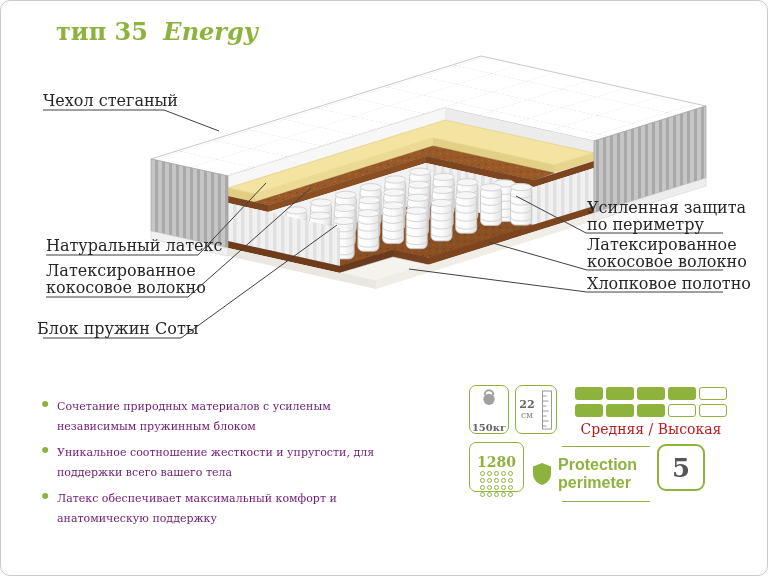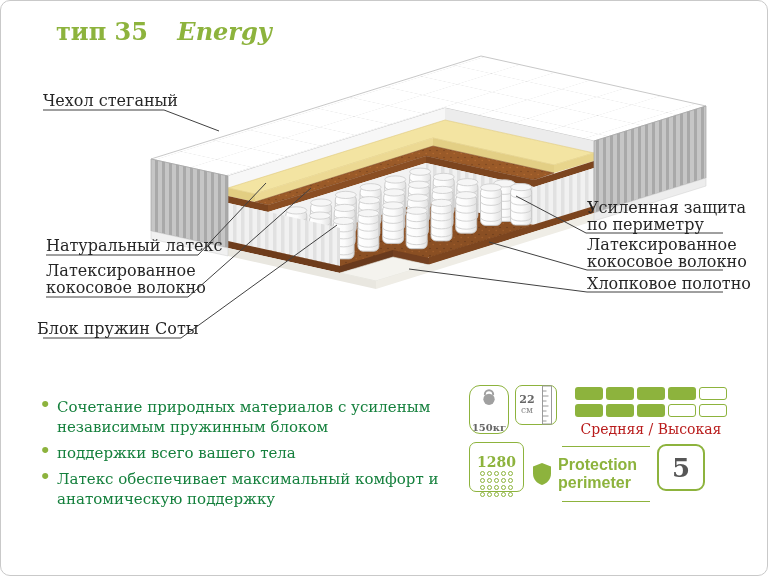--- a/index.html
+++ b/index.html
@@ -1,32 +1,32 @@
 <!DOCTYPE html>
 <html><head>
 <meta charset="utf-8">
 <style>
   html,body{margin:0;padding:0;background:#fff;}
   body{font-family:"DejaVu Serif",serif;}
   .page{position:relative;width:768px;height:576px;box-sizing:border-box;
         border:1px solid #c9c9c9;border-radius:10px;background:#fff;overflow:hidden;}
   .illustration{position:absolute;left:0;top:0;}
   .title{position:absolute;left:55px;top:16px;color:#8db33d;font-size:24px;font-weight:bold;}
-  .title .t2{font-style:italic;margin-left:21px;}
+  .title .t2{font-style:italic;margin-left:7px;}
   .callout{position:absolute;font-size:16px;line-height:17px;color:#262626;}
   .callout span{display:block;}
   .features{position:absolute;left:38px;top:396px;width:430px;}
-  .feature{position:relative;padding-left:18px;margin-bottom:6px;font-size:15px;line-height:20px;color:#15803d;}
+  .feature{position:relative;padding-left:18px;margin-bottom:6px;font-size:11px;line-height:20px;color:#701a75;}
   .feature::before{content:"\2022";position:absolute;left:0;top:-2px;color:#8db33d;font-size:21px;}
   .feature span{display:block;}
   .spec-box{position:absolute;box-sizing:border-box;border:1.5px solid #8db33d;border-radius:7px;
             display:flex;flex-direction:column;align-items:center;justify-content:center;background:#fff;}
-  .weight-box{left:468px;top:384px;width:40px;height:49px;gap:16px;border-radius:11px;}
+  .weight-box{left:468px;top:384px;width:40px;height:49px;gap:16px;}
   .weight-value{font-size:10px;font-weight:bold;color:#666;}
-  .height-box{left:514px;top:384px;width:42px;height:40px;flex-direction:row;gap:4px;}
+  .height-box{left:514px;top:384px;width:42px;height:49px;flex-direction:row;gap:4px;}
   .height-text{display:flex;flex-direction:column;align-items:center;line-height:11px;}
   .height-value{font-size:11px;font-weight:bold;color:#666;}
   .height-unit{font-size:9px;color:#888;}
   .firmness{position:absolute;left:574px;top:386px;width:152px;}
   .firm-row{display:flex;gap:3px;margin-bottom:4px;}
   .firm-cell{width:28px;height:13px;border-radius:3px;box-sizing:border-box;}
   .firm-filled{background:#8db33d;}
   .firm-empty{border:1.5px solid #8db33d;background:#fff;}
   .firmness-label{position:absolute;left:574px;top:420px;width:152px;text-align:center;
                   font-size:14px;color:#b91c1c;}
@@ -200,20 +200,21 @@
   <div class="callout" style="left:586px;top:274px">
     <span>Хлопковое полотно</span>
   </div>
 
   <div class="features">
     <div class="feature">
       <span>Сочетание природных материалов с усиленым</span>
       <span>независимым пружинным блоком</span>
     </div>
     <div class="feature">
+      <span>Уникальное соотношение жесткости и упругости, для</span>
       <span>поддержки всего вашего тела</span>
     </div>
     <div class="feature">
       <span>Латекс обеспечивает максимальный комфорт и</span>
       <span>анатомическую поддержку</span>
     </div>
   </div>
 
   <div class="spec-box weight-box">
     <svg width="22" height="22" viewBox="0 0 24 24">

